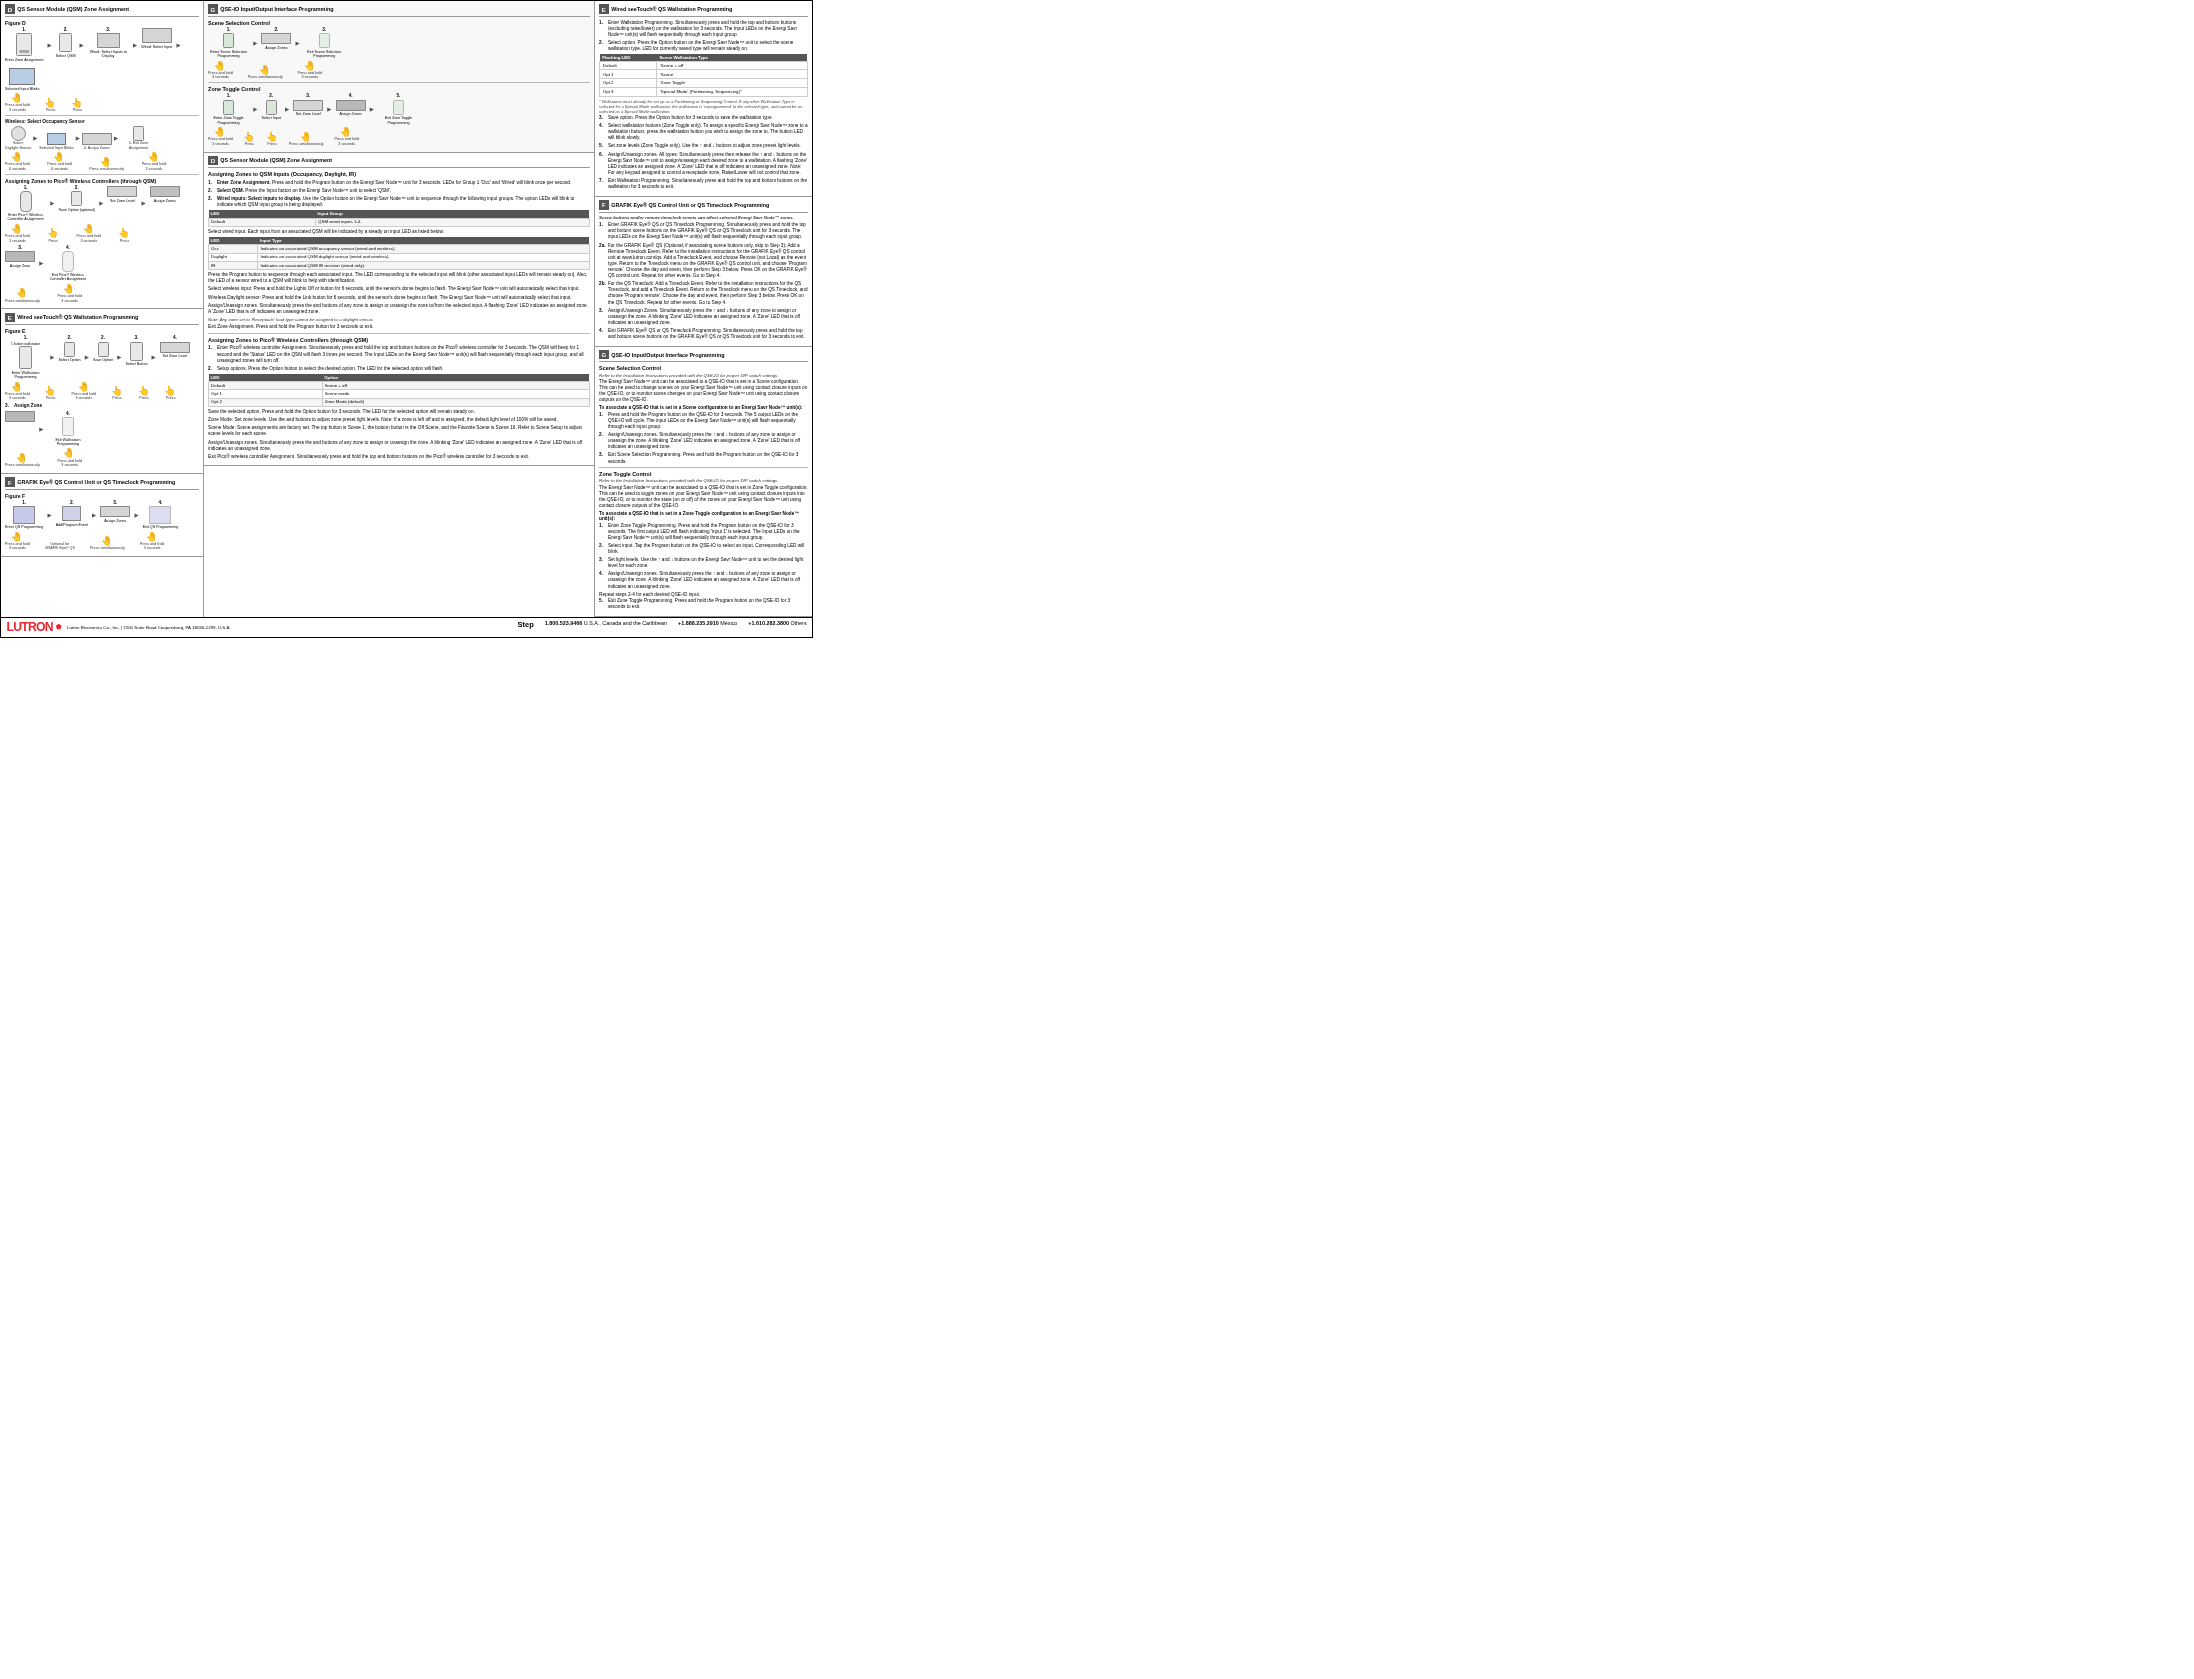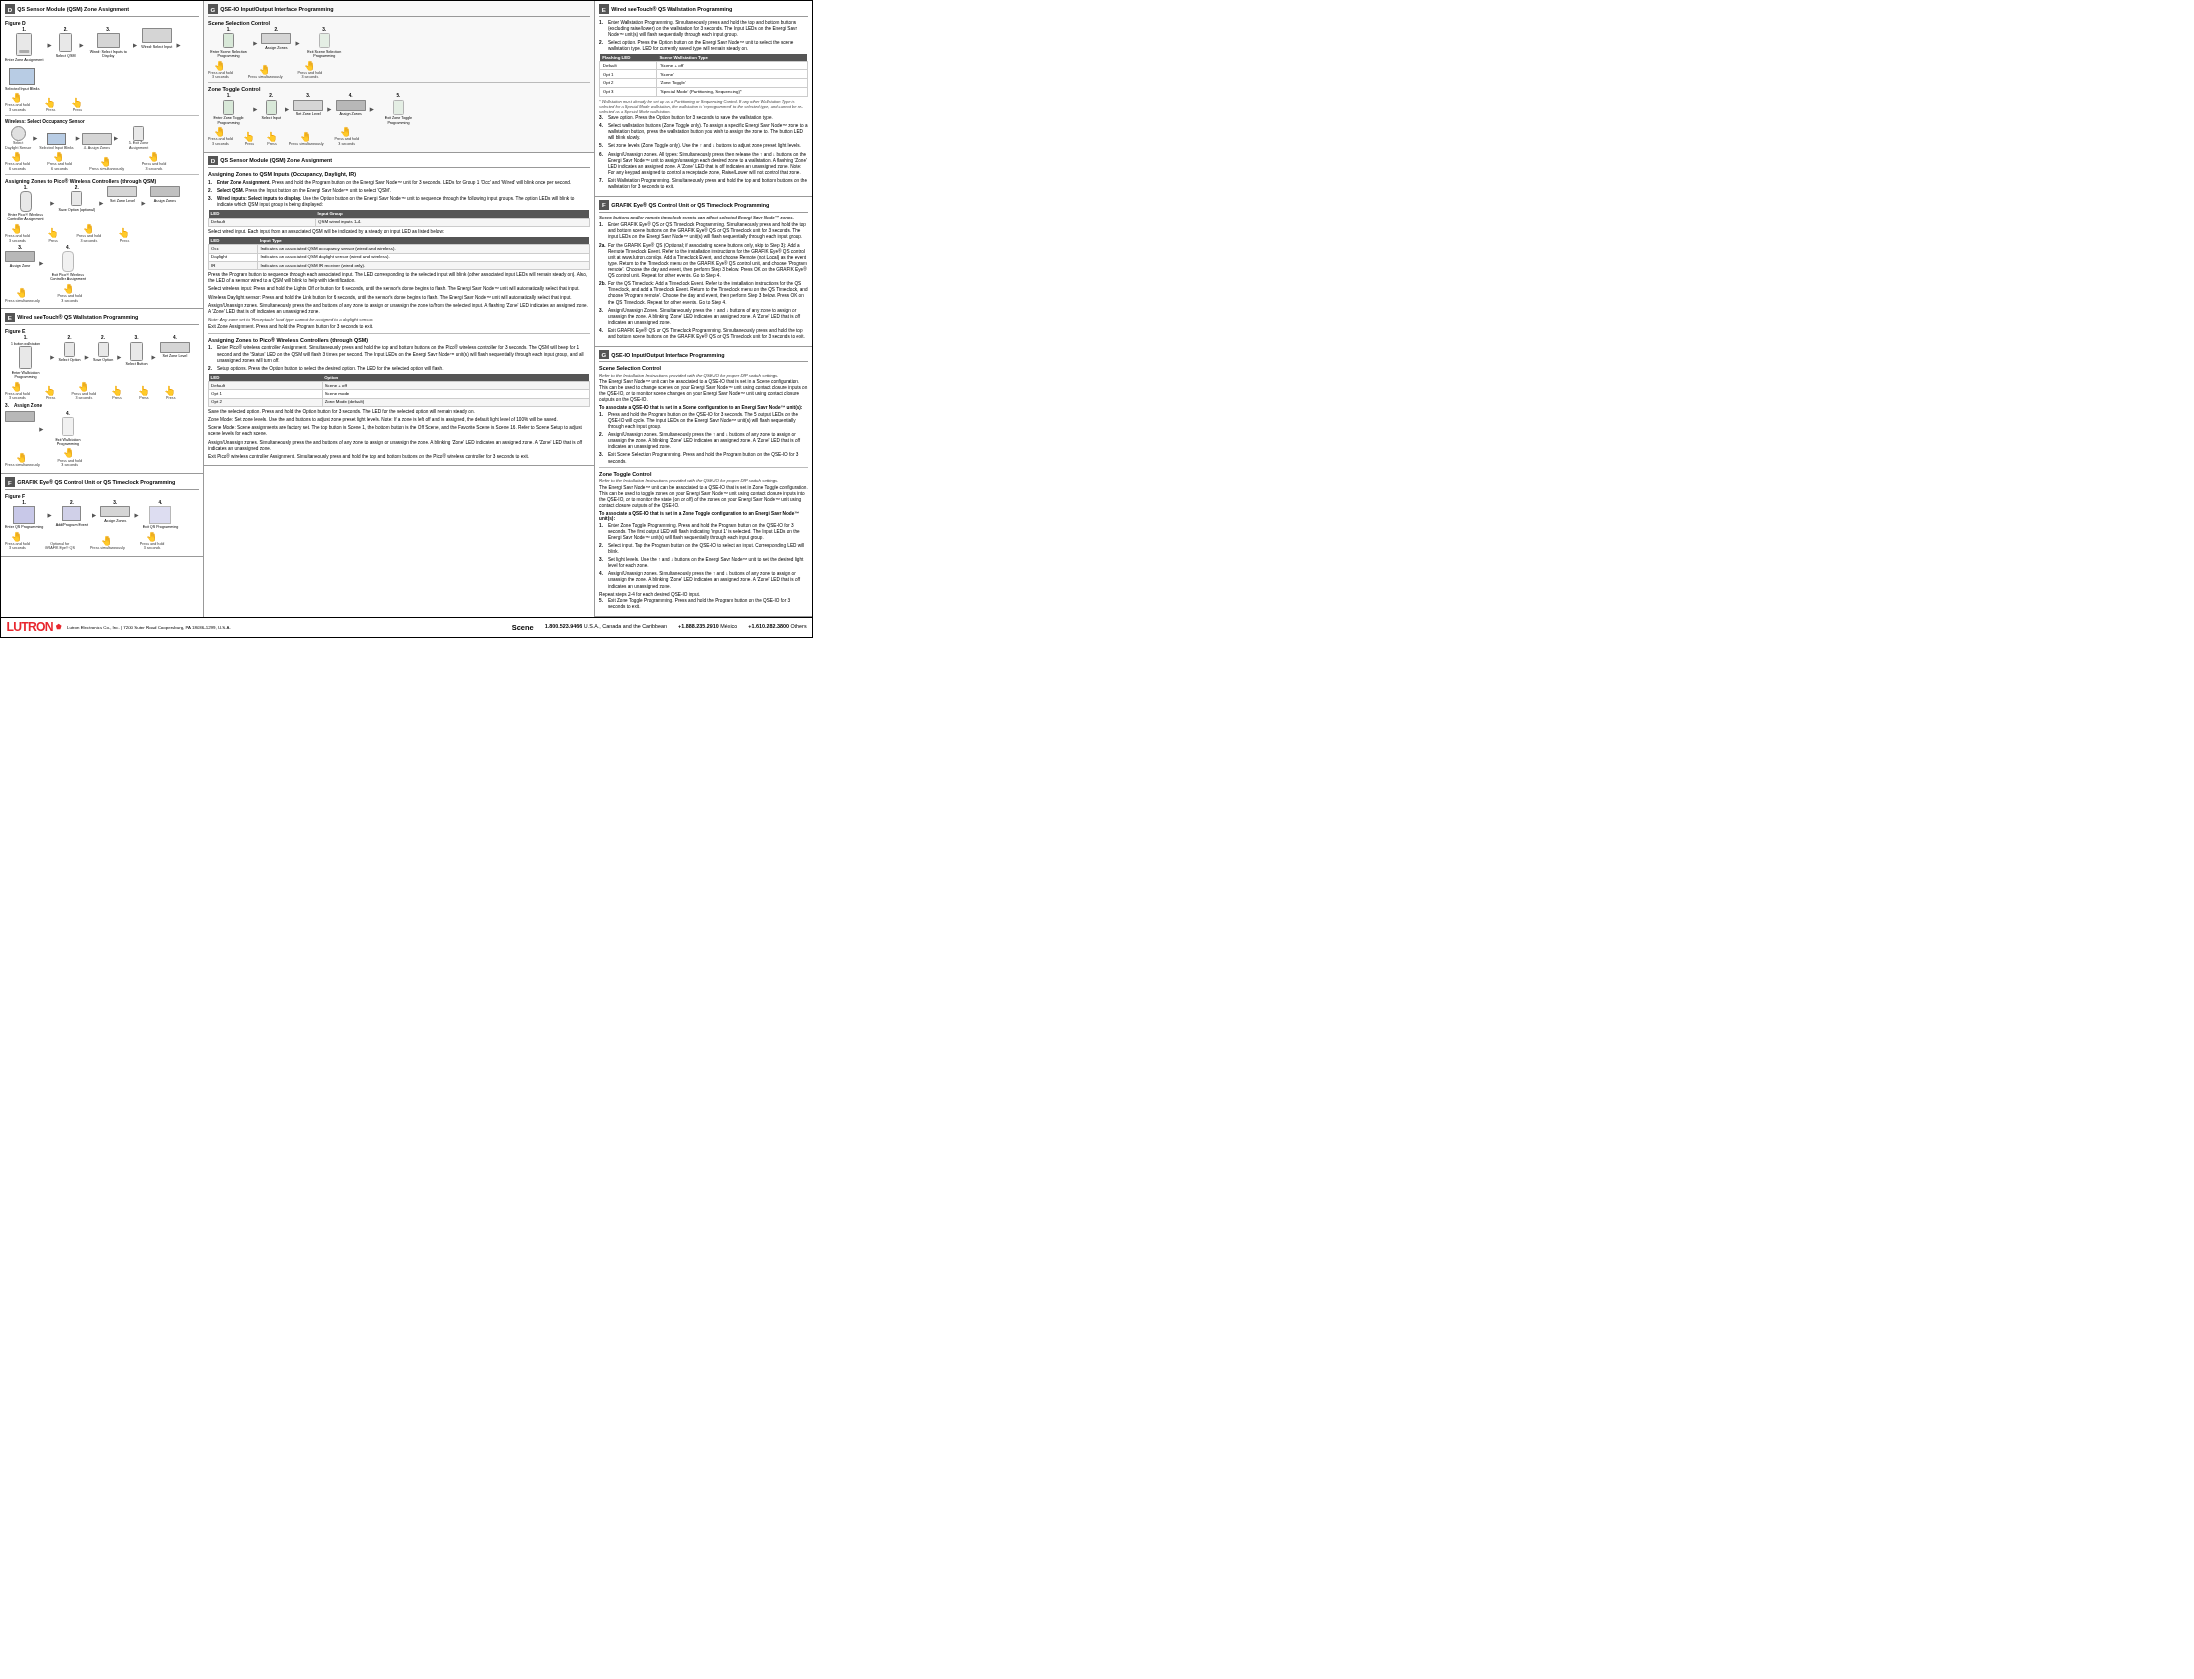--- a/index.html
+++ b/index.html
@@ -22,21 +22,21 @@
       color: #e8272e;
       letter-spacing: -0.7px;
     }
 
     
     .footer {
       background: #fff;
       border-top: 1.4px solid #000;
       padding: 2.7px 5.4px;
       display: flex;
-      align-items: center;
+      align-items: flex-start;
       justify-content: space-between;
       font-size: 4.7px;
     }
     .footer-left { display: flex; align-items: center; gap: 5.4px; }
     .footer-help { font-size: 7.5px; font-weight: bold; }
     .footer-phones { display: flex; gap: 11px; font-size: 5.4px; }
     .panel-header {
       display: flex;
       align-items: center;
       gap: 2.7px;
@@ -1019,21 +1019,21 @@
         <span class="lutron-logo">LUTRON</span>
         <span style="color:#e8272e;font-size:6.8px;">⬟</span>
       </div>
       <div style="font-size:4.4px;">
         <span>Lutron Electronics Co., Inc.</span> |
         <span>7200 Suter Road
 Coopersburg, PA 18036-1299, U.S.A.</span>
       </div>
     </div>
     <div class="footer-phones">
-      <span class="footer-help">Scene</span>
+      <span class="footer-help">Step</span>
       <span>
         <strong>1.800.523.9466</strong>
         <span>U.S.A., Canada and the Caribbean</span>
       </span>
       <span>
         <strong>+1.888.235.2910</strong>
         <span>México</span>
       </span>
       <span>
         <strong>+1.610.282.3800</strong>

